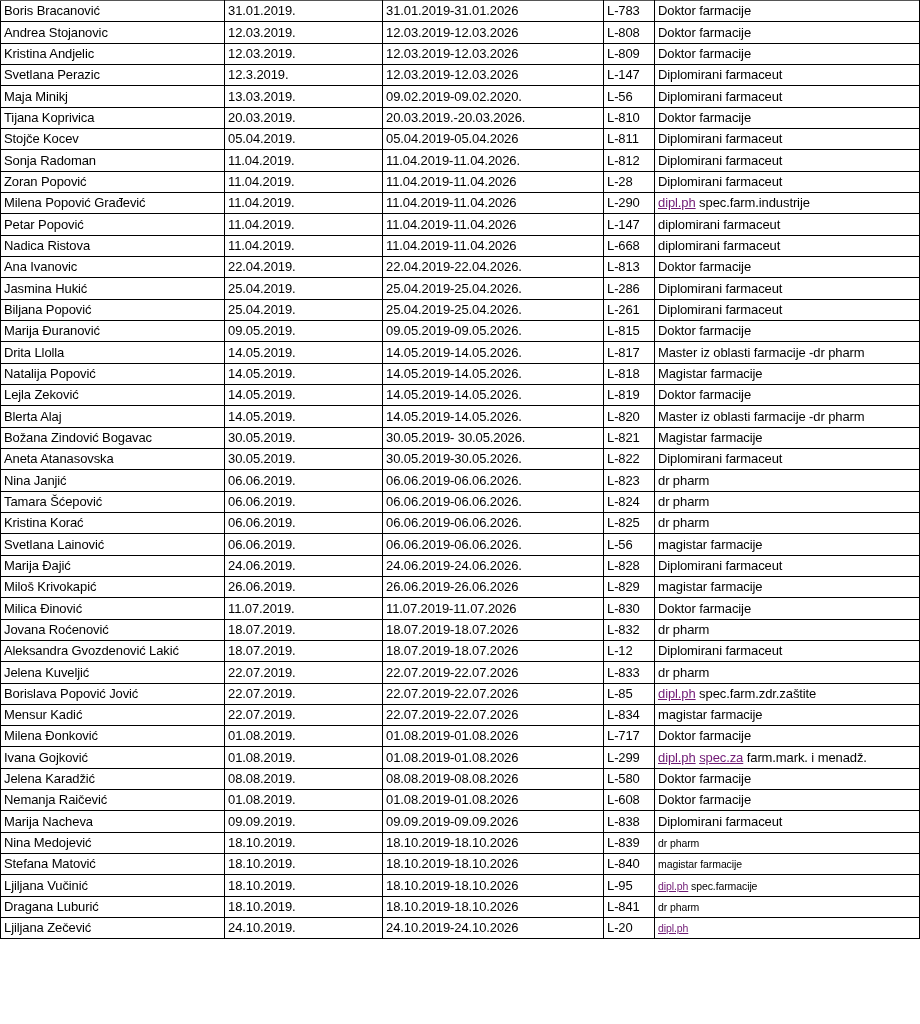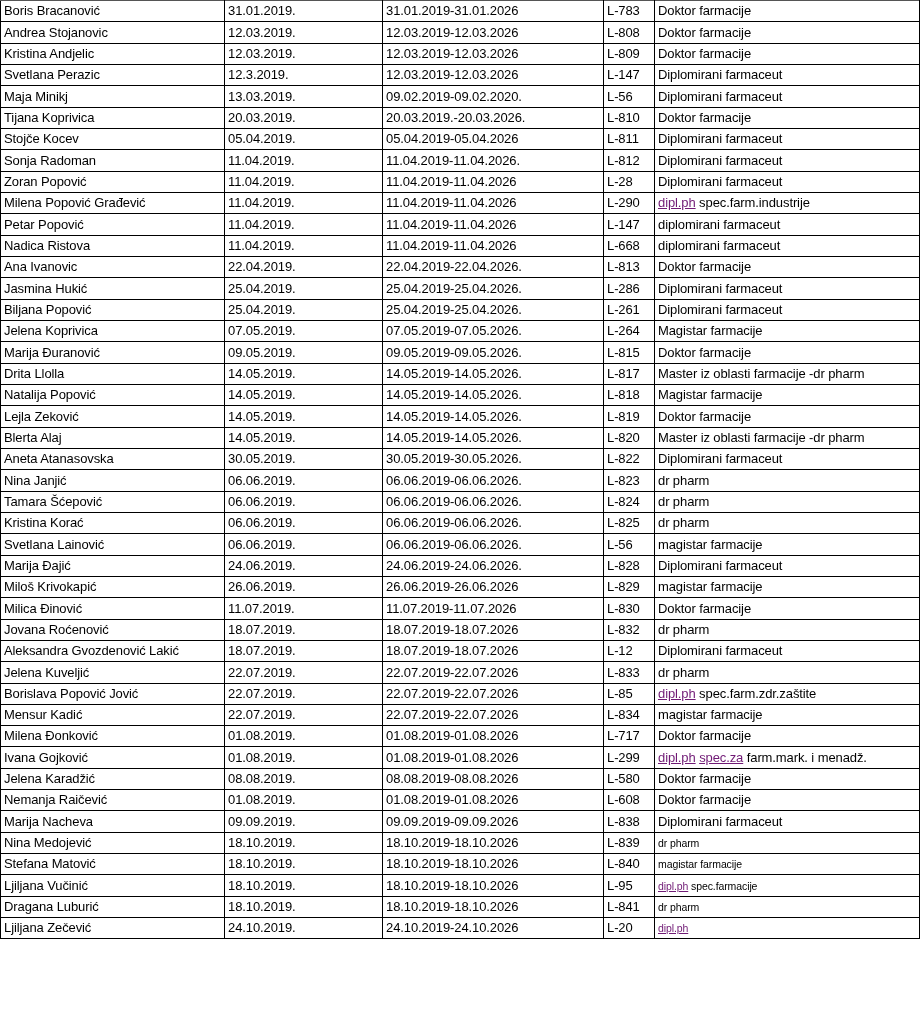--- a/index.html
+++ b/index.html
@@ -159,27 +159,20 @@
       <td class="title-cell"><span>Diplomirani farmaceut</span></td>
     </tr>
       <tr style="">
       <td><span>Biljana Popović</span></td>
       <td><span>25.04.2019.</span></td>
       <td><span>25.04.2019-25.04.2026.</span></td>
       <td><span>L-261</span></td>
       <td class="title-cell"><span>Diplomirani farmaceut</span></td>
     </tr>
       <tr style="">
-      <td><span>Jelena Koprivica</span></td>
-      <td><span>07.05.2019.</span></td>
-      <td><span>07.05.2019-07.05.2026.</span></td>
-      <td><span>L-264</span></td>
-      <td class="title-cell"><span>Magistar farmacije</span></td>
-    </tr>
-      <tr style="">
       <td><span>Marija Đuranović</span></td>
       <td><span>09.05.2019.</span></td>
       <td><span>09.05.2019-09.05.2026.</span></td>
       <td><span>L-815</span></td>
       <td class="title-cell"><span>Doktor farmacije</span></td>
     </tr>
       <tr style="">
       <td><span>Drita Llolla</span></td>
       <td><span>14.05.2019.</span></td>
       <td><span>14.05.2019-14.05.2026.</span></td>
@@ -201,20 +194,27 @@
       <td class="title-cell"><span>Doktor farmacije</span></td>
     </tr>
       <tr style="">
       <td><span>Blerta Alaj</span></td>
       <td><span>14.05.2019.</span></td>
       <td><span>14.05.2019-14.05.2026.</span></td>
       <td><span>L-820</span></td>
       <td class="title-cell"><span>Master iz oblasti farmacije -dr pharm</span></td>
     </tr>
       <tr style="">
+      <td><span>Božana Zindović Bogavac</span></td>
+      <td><span>30.05.2019.</span></td>
+      <td><span>30.05.2019- 30.05.2026.</span></td>
+      <td><span>L-821</span></td>
+      <td class="title-cell"><span>Magistar farmacije</span></td>
+    </tr>
+      <tr style="">
       <td><span>Aneta Atanasovska</span></td>
       <td><span>30.05.2019.</span></td>
       <td><span>30.05.2019-30.05.2026.</span></td>
       <td><span>L-822</span></td>
       <td class="title-cell"><span>Diplomirani farmaceut</span></td>
     </tr>
       <tr style="">
       <td><span>Nina Janjić</span></td>
       <td><span>06.06.2019.</span></td>
       <td><span>06.06.2019-06.06.2026.</span></td>

